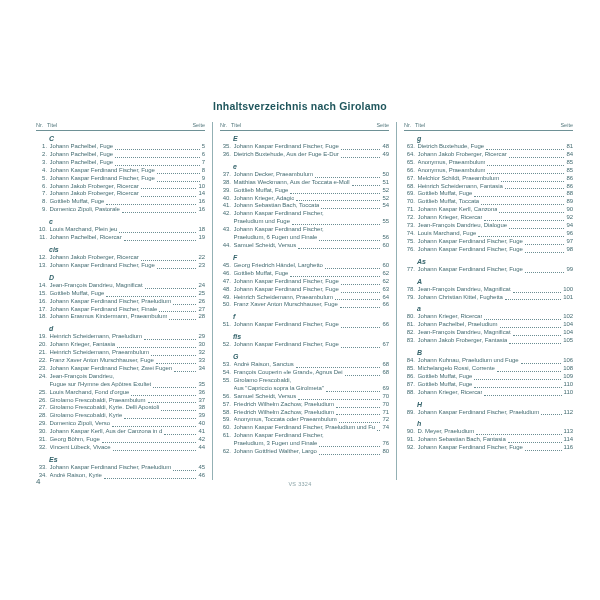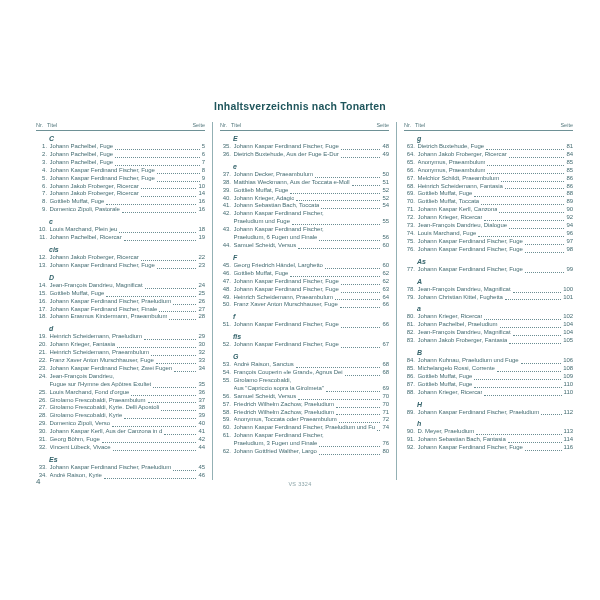--- a/index.html
+++ b/index.html
@@ -36,21 +36,21 @@
   .t{flex:0 1 auto;white-space:nowrap;overflow:hidden;}
   .leader{flex:1 1 4px;min-width:3px;border-bottom:1px dotted #6a8d92;margin:0 2px 1px 2px;height:1px;}
   .pg{flex:0 0 auto;text-align:right;}
   .footer-page{position:absolute;left:36px;top:477px;font-size:8px;color:#3d666c;}
   .footer-plate{position:absolute;left:0;top:481px;width:100%;text-align:center;font-size:5.5px;color:#8aa3a7;letter-spacing:.3px;}
 </style>
 </head>
 <body>
 
 <div class="page">
-  <div class="title">Inhaltsverzeichnis nach Tonarten</div>
+  <div class="title">Inhaltsverzeichnis nach Girolamo</div>
   <div class="toc" id="toc">
       <div class="col">
         <div class="colhead">
           <span class="nr">Nr.</span>
           <span>Titel</span>
           <span class="sp"></span>
           <span>Seite</span>
         </div>
         <div class="sec">C</div>
         <div class="row">

